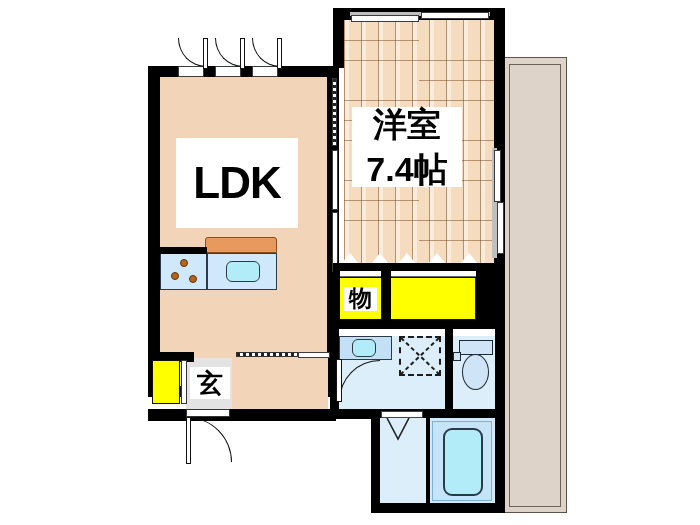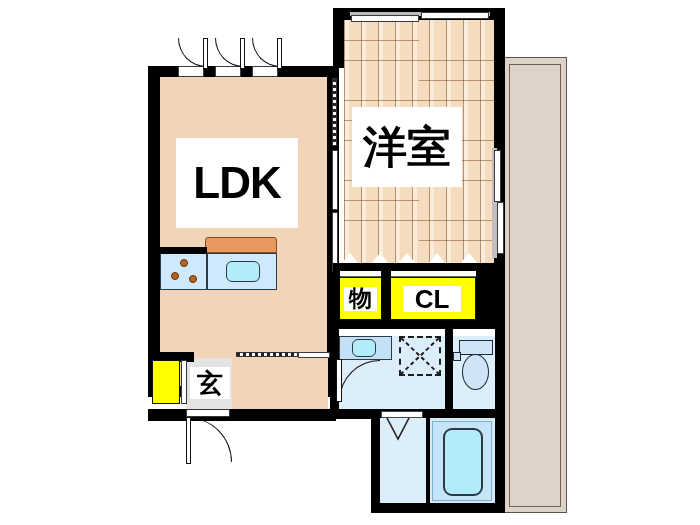--- a/index.html
+++ b/index.html
@@ -53,21 +53,21 @@
 
   
   .label{
     position:absolute;background:#ffffff;color:#000000;
     display:flex;flex-direction:column;align-items:center;justify-content:center;
     line-height:1.02;text-align:center;white-space:nowrap;
   }
   .label .l1{font-weight:700;}
   .label .l2{font-weight:700;}
   .lbl-ldk{font-size:44px;letter-spacing:-1px;}
-  .lbl-wa{font-size:44px;letter-spacing:0px;}
+  .lbl-wa{font-size:34px;letter-spacing:0px;justify-content:space-between;}
   .lbl-sm{font-size:23px;font-weight:700;background:#ffffff;}
   .lbl-gen{font-size:26px;font-weight:700;background:rgba(255,255,255,0);}
 
   
   .swing{position:absolute;border:1.6px solid #111111;border-radius:0;}
   .swing-tl{border-width:1.6px 0 0 1.6px;border-top-left-radius:100%;}
   .swing-tr{border-width:1.6px 1.6px 0 0;border-top-right-radius:100%;}
   .swing-bl{border-width:0 0 1.6px 1.6px;border-bottom-left-radius:100%;}
   .leaf{position:absolute;background:#ffffff;border:1.4px solid #111111;}
 
@@ -151,40 +151,38 @@
   <div class="abs win-rail" style="left:492px;top:148px;width:5px;height:110px;"></div>
   <div class="abs win" style="left:494px;top:150px;width:7px;height:52px;"></div>
   <div class="abs win" style="left:497px;top:202px;width:7px;height:52px;"></div>
 
   <div class="abs slide-dots-v" style="left:332px;top:78px;width:5px;height:68px;"></div>
   <div class="abs win" style="left:332px;top:150px;width:6px;height:60px;"></div>
   <div class="abs win" style="left:332px;top:212px;width:6px;height:60px;"></div>
 
   <div class="label lbl-wa" style="left:352px;top:107px;width:110px;height:80px;">
     <span class="l1">洋室</span>
+    <span class="l2">7.4帖</span>
   </div>
 
   <div class="abs" style="left:341px;top:253px;width:0;height:0;border-left:9px solid transparent;border-right:9px solid transparent;border-bottom:11px solid #ffffff;"></div>
   <div class="abs" style="left:371px;top:253px;width:0;height:0;border-left:9px solid transparent;border-right:9px solid transparent;border-bottom:11px solid #ffffff;"></div>
   <div class="abs" style="left:398px;top:253px;width:0;height:0;border-left:9px solid transparent;border-right:9px solid transparent;border-bottom:11px solid #ffffff;"></div>
   <div class="abs" style="left:428px;top:253px;width:0;height:0;border-left:9px solid transparent;border-right:9px solid transparent;border-bottom:11px solid #ffffff;"></div>
   <div class="abs" style="left:460px;top:253px;width:0;height:0;border-left:9px solid transparent;border-right:9px solid transparent;border-bottom:11px solid #ffffff;"></div>
 
   <div class="abs wall" style="left:333px;top:263px;width:172px;height:8px;"></div>
   <div class="abs white" style="left:339px;top:271px;width:160px;height:6px;border-bottom:1.2px solid #666;"></div>
 
   <div class="abs yellow" style="left:339px;top:277px;width:43px;height:43px;"></div>
   <div class="label lbl-sm" style="left:344px;top:287px;width:33px;height:24px;">
     <span>物</span>
   </div>
 
   <div class="abs yellow" style="left:390px;top:277px;width:86px;height:43px;"></div>
-  <div class="label lbl-sm" style="left:403px;top:286px;width:58px;height:26px;font-size:26px;">
-    <span>CL</span>
-  </div>
 
   <div class="abs wall" style="left:333px;top:320px;width:172px;height:9px;"></div>
   <div class="abs wall" style="left:333px;top:263px;width:7px;height:66px;"></div>
   <div class="abs wall" style="left:381px;top:271px;width:10px;height:50px;"></div>
   <div class="abs wall" style="left:476px;top:263px;width:29px;height:66px;"></div>
 
   <div class="abs floor-hall" style="left:232px;top:358px;width:96px;height:51px;"></div>
   <div class="abs wall" style="left:148px;top:409px;width:188px;height:12px;"></div>
 
   <div class="abs slide-dots" style="left:236px;top:352px;width:62px;height:5px;"></div>

